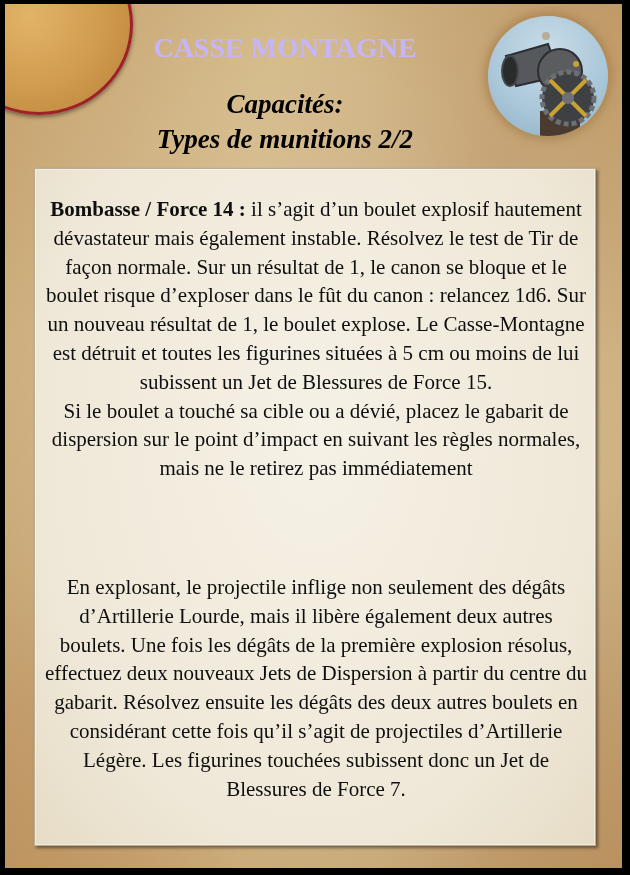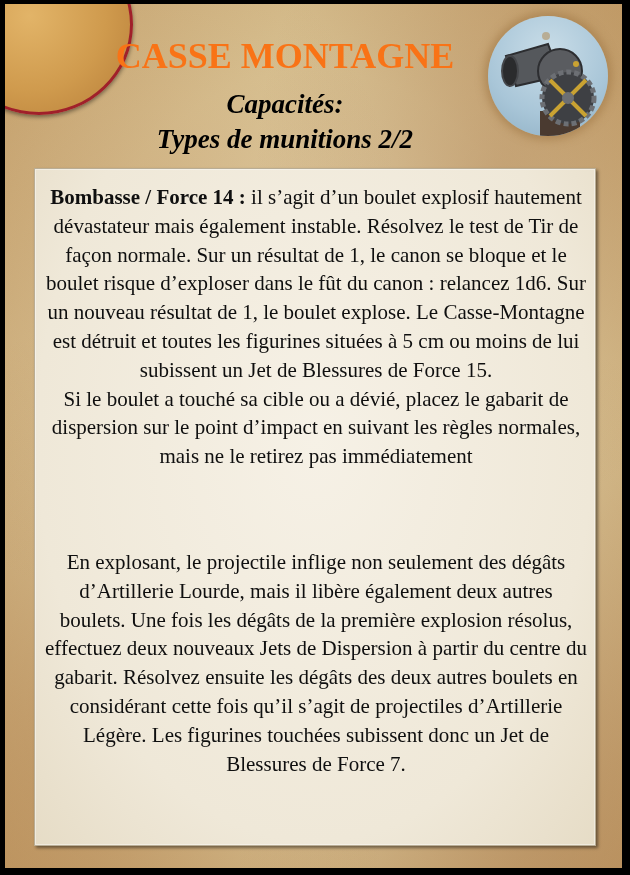--- a/index.html
+++ b/index.html
@@ -27,45 +27,46 @@
     }
     .portrait {
       position: absolute; left: 488px; top: 16px; width: 120px; height: 120px;
       border-radius: 50%;
       background: radial-gradient(circle at 50% 30%, #c9dde8 0%, #a9c6d8 60%, #8fb0c4 100%);
       box-shadow: 0 0 8px 4px rgba(160,120,70,0.6);
       overflow: hidden;
     }
     .portrait svg { position: absolute; left: 0; top: 0; }
     .title {
-      position: absolute; left: 80px; width: 410px; top: 36px; text-align: center;
+      position: absolute; left: 80px; width: 410px; top: 28px; text-align: center;
       font-family: "Liberation Serif", serif; font-weight: bold;
-      font-size: 36px; color: #f97316; letter-spacing: 0px; line-height: 40px;
+      font-size: 28px; color: #c4b5fd; letter-spacing: 0px; line-height: 40px;
     }
     .subtitle {
       position: absolute; left: 80px; width: 410px; text-align: center;
       font-family: "Liberation Serif", serif; font-weight: bold; font-style: italic;
       font-size: 27px; color: #000; line-height: 34px;
     }
     .subtitle.l1 { top: 87px; }
     .subtitle.l2 { top: 122px; }
     .text-box {
       position: absolute; left: 34px; top: 168px; width: 562px; height: 678px;
       background: radial-gradient(ellipse at 50% 40%, #f6f1e6 0%, #efe8d8 70%, #e6dcc6 100%);
       border: 1px solid #b9ad95;
       box-shadow: 2px 2px 3px rgba(0,0,0,0.45), inset 0 0 0 1px rgba(255,255,255,0.4);
       box-sizing: border-box;
     }
     .para {
       position: absolute; left: 10px; width: 542px; text-align: center;
       font-family: "Liberation Serif", serif; font-size: 21px; line-height: 28.8px;
       color: #0f0f0f;
+      margin-top: 12px;
     }
     .para.p1 { top: 14px; }
-    .para.p2 { top: 379px; }
+    .para.p2 { top: 392px; }
     .para b { font-weight: bold; }
   </style>
 </head>
 <body>
 
 <div class="card">
   <div class="parchment">
     <div class="corner-medallion"></div>
   </div>
 

